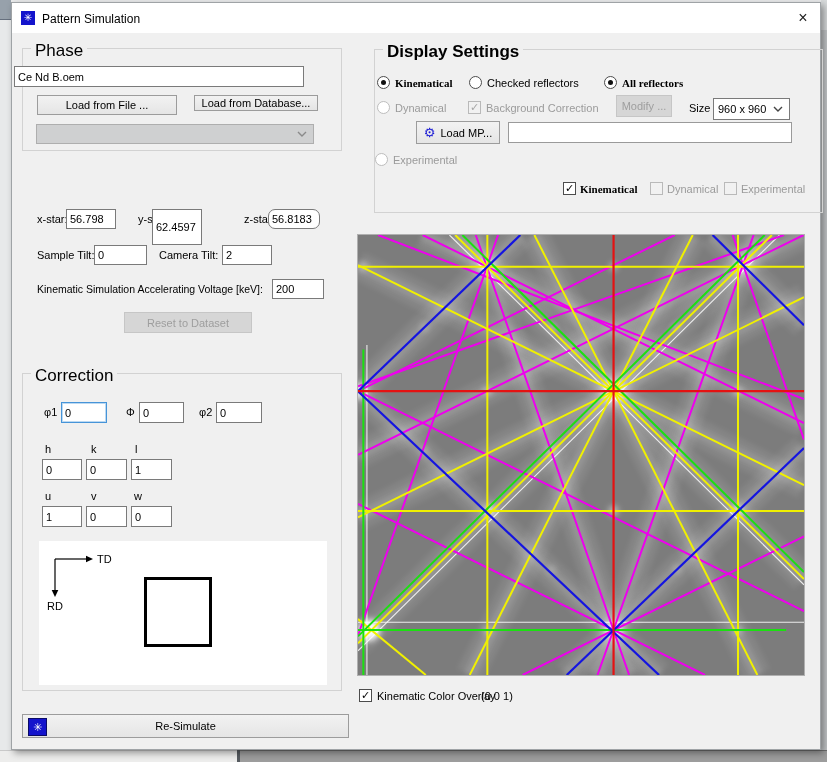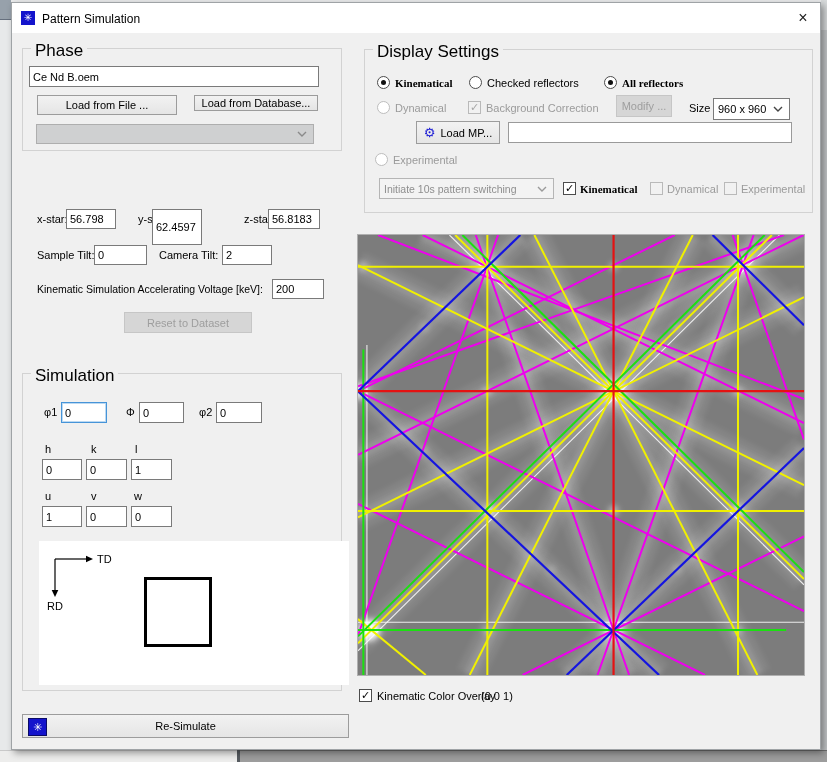--- a/index.html
+++ b/index.html
@@ -31,21 +31,21 @@
   .combo.dis1{background:#cfd0d1;border-color:#aeaeae;}
   .combo.dis2{background:#f3f3f3;border-color:#b5b5b5;color:#8e8e8e;}
   .lab{position:absolute;white-space:nowrap;}
   .lab.dim{color:#9b9b9b;}
   .radio{position:absolute;width:13px;height:13px;border:1px solid #4c4c4c;border-radius:50%;background:#fff;box-sizing:border-box;display:flex;align-items:center;justify-content:center;}
   .radio.sel::after{content:"";width:5px;height:5px;border-radius:50%;background:#111;}
   .radio.dis{border-color:#bdbdbd;}
   .chk{position:absolute;width:13px;height:13px;border:1px solid #4c4c4c;background:#fff;box-sizing:border-box;display:flex;align-items:center;justify-content:center;font-size:11px;line-height:1;overflow:hidden;}
   .chk.dim{border-color:#b9b9b9;background:#f1f1f1;color:#a6a6a6;}
   .bold{font-weight:bold;font-family:Liberation Serif, serif;}
-  .diagram{position:absolute;background:#fff;padding-left:22px;}
+  .diagram{position:absolute;background:#fff;}
   .diag-square{position:absolute;border:3px solid #000;background:#fff;}
   .pattern{position:absolute;left:345px;top:231px;width:448px;height:442px;border:1px solid #b0b0b0;box-sizing:border-box;background:#7c7c7c;}
   .resim-icon{position:absolute;left:5px;top:3px;width:17px;height:16px;background:#1414cc;border:1px solid #0a0a66;color:#fff;display:flex;align-items:center;justify-content:center;font-size:11px;line-height:1;}
   .gear{color:#1b1bd4;font-size:13px;margin-right:5px;}
 </style>
 </head>
 <body>
 
 <div class="screen">
 
@@ -65,51 +65,51 @@
         </div>
       <span class="title-text">Pattern Simulation</span>
       <div class="close-btn">
           <span>×</span>
         </div>
     </div>
 
     <div class="grp" style="left:10px;top:45px;width:320px;height:103px;">
       <span class="grp-lbl">Phase</span>
     </div>
-    <input class="tb" style="left: 17px; top: 63px; width: 290px; height: 21px;" value="Ce Nd B.oem">
+    <input class="tb" style="left: 2px; top: 63px; width: 290px; height: 21px;" value="Ce Nd B.oem">
     <div class="btn" style="left:25px;top:92px;width:140px;height:20px;">
         <span>Load from File ...</span>
       </div>
     <div class="btn" style="left:182px;top:92px;width:124px;height:16px;">
         <span>Load from Database...</span>
       </div>
     <div class="combo dis1" style="left:24px;top:121px;width:278px;height:20px;">
       <svg class="chev" width="10" height="6">
           <polyline points="1,1 5,5 9,1" stroke="#8a8a8a" stroke-width="1.4" fill="none"></polyline>
         </svg>
     </div>
 
     <span class="lab" style="left:25px;top:210px;">x-star:</span>
     <input class="tb" style="left: 54px; top: 206px; width: 50px; height: 20px;" value="56.798">
     <span class="lab" style="left:126px;top:210px;">y-star:</span>
     <input class="tb" style="left: 140px; top: 206px; width: 50px; height: 36px;" value="62.4597">
     <span class="lab" style="left:232px;top:210px;">z-star:</span>
-    <input class="tb" style="left: 256px; top: 206px; width: 52px; height: 20px;" value="56.8183">
+    <input class="tb" style="left: 256px; top: 206px; width: 52px; height: 20px; border-radius: 7px;" value="56.8183">
     <span class="lab" style="left:25px;top:246px;">Sample Tilt:</span>
     <input class="tb" style="left: 82px; top: 242px; width: 53px; height: 20px;" value="0">
     <span class="lab" style="left:147px;top:246px;">Camera Tilt:</span>
     <input class="tb" style="left: 210px; top: 242px; width: 50px; height: 20px;" value="2">
     <span class="lab" style="left:25px;top:280px;font-size:10.5px;">Kinematic Simulation Accelerating Voltage [keV]:</span>
     <input class="tb" style="left: 260px; top: 276px; width: 52px; height: 20px;" value="200">
     <div class="btn dis" style="left:112px;top:309px;width:128px;height:21px;">
         <span>Reset to Dataset</span>
       </div>
 
     <div class="grp" style="left:10px;top:370px;width:320px;height:318px;">
-      <span class="grp-lbl">Simulation</span>
+      <span class="grp-lbl">Correction</span>
     </div>
     <span class="lab" style="left:32px;top:403px;text-align:right;">φ1</span>
     <input class="tb focus" style="left: 49px; top: 399px; width: 46px; height: 21px;" value="0">
     <span class="lab" style="left:114px;top:403px;">Φ</span>
     <input class="tb" style="left: 127px; top: 399px; width: 45px; height: 21px;" value="0">
     <span class="lab" style="left:187px;top:403px;">φ2</span>
     <input class="tb" style="left: 204px; top: 399px; width: 46px; height: 21px;" value="0">
 
     <span class="lab" style="left:33px;top:440px;">h</span>
     <span class="lab" style="left:79px;top:440px;">k</span>
@@ -136,21 +136,21 @@
       <div class="diag-square" style="left:105px;top:36px;width:62px;height:64px;"></div>
     </div>
 
     <div class="btn" style="left:10px;top:711px;width:327px;height:24px;">
       <div class="resim-icon">
           <span>✳</span>
         </div>
       <span>Re-Simulate</span>
     </div>
 
-    <div class="grp" style="left:352px;top:46px;width:449px;height:164px;">
+    <div class="grp" style="left:362px;top:46px;width:449px;height:164px;font-weight:bold;">
       <span class="grp-lbl">Display Settings</span>
     </div>
     <span class="radio sel" style="left:365px;top:73px;"></span>
     <span class="lab bold" style="left:383px;top:74px;">Kinematical</span>
     <span class="radio" style="left:457px;top:73px;"></span>
     <span class="lab" style="left:475px;top:74px;">Checked reflectors</span>
     <span class="radio sel" style="left:592px;top:73px;"></span>
     <span class="lab bold" style="left:610px;top:74px;">All reflectors</span>
 
     <span class="radio dis" style="left:365px;top:98px;"></span>
@@ -172,26 +172,20 @@
 
     <div class="btn" style="left:404px;top:118px;width:84px;height:23px;">
       <span class="gear">⚙</span>
       <span>Load MP...</span>
     </div>
     <input class="tb" style="left: 496px; top: 119px; width: 284px; height: 21px; border-color: rgb(154, 154, 154);" value="">
 
     <span class="radio dis" style="left:363px;top:150px;"></span>
     <span class="lab dim" style="left:381px;top:151px;">Experimental</span>
 
-    <div class="combo dis2" style="left:367px;top:175px;width:175px;height:21px;">
-      <span style="font-size:10.5px;">Initiate 10s pattern switching</span>
-      <svg class="chev" width="10" height="6">
-          <polyline points="1,1 5,5 9,1" stroke="#9a9a9a" stroke-width="1.4" fill="none"></polyline>
-        </svg>
-    </div>
     <span class="chk" style="left:551px;top:179px;">
         <span>✓</span>
       </span>
     <span class="lab bold" style="left:568px;top:180px;">Kinematical</span>
     <span class="chk dim" style="left:638px;top:179px;"></span>
     <span class="lab dim" style="left:655px;top:180px;">Dynamical</span>
     <span class="chk dim" style="left:712px;top:179px;"></span>
     <span class="lab dim" style="left:729px;top:180px;">Experimental</span>
 
     <div class="pattern">

